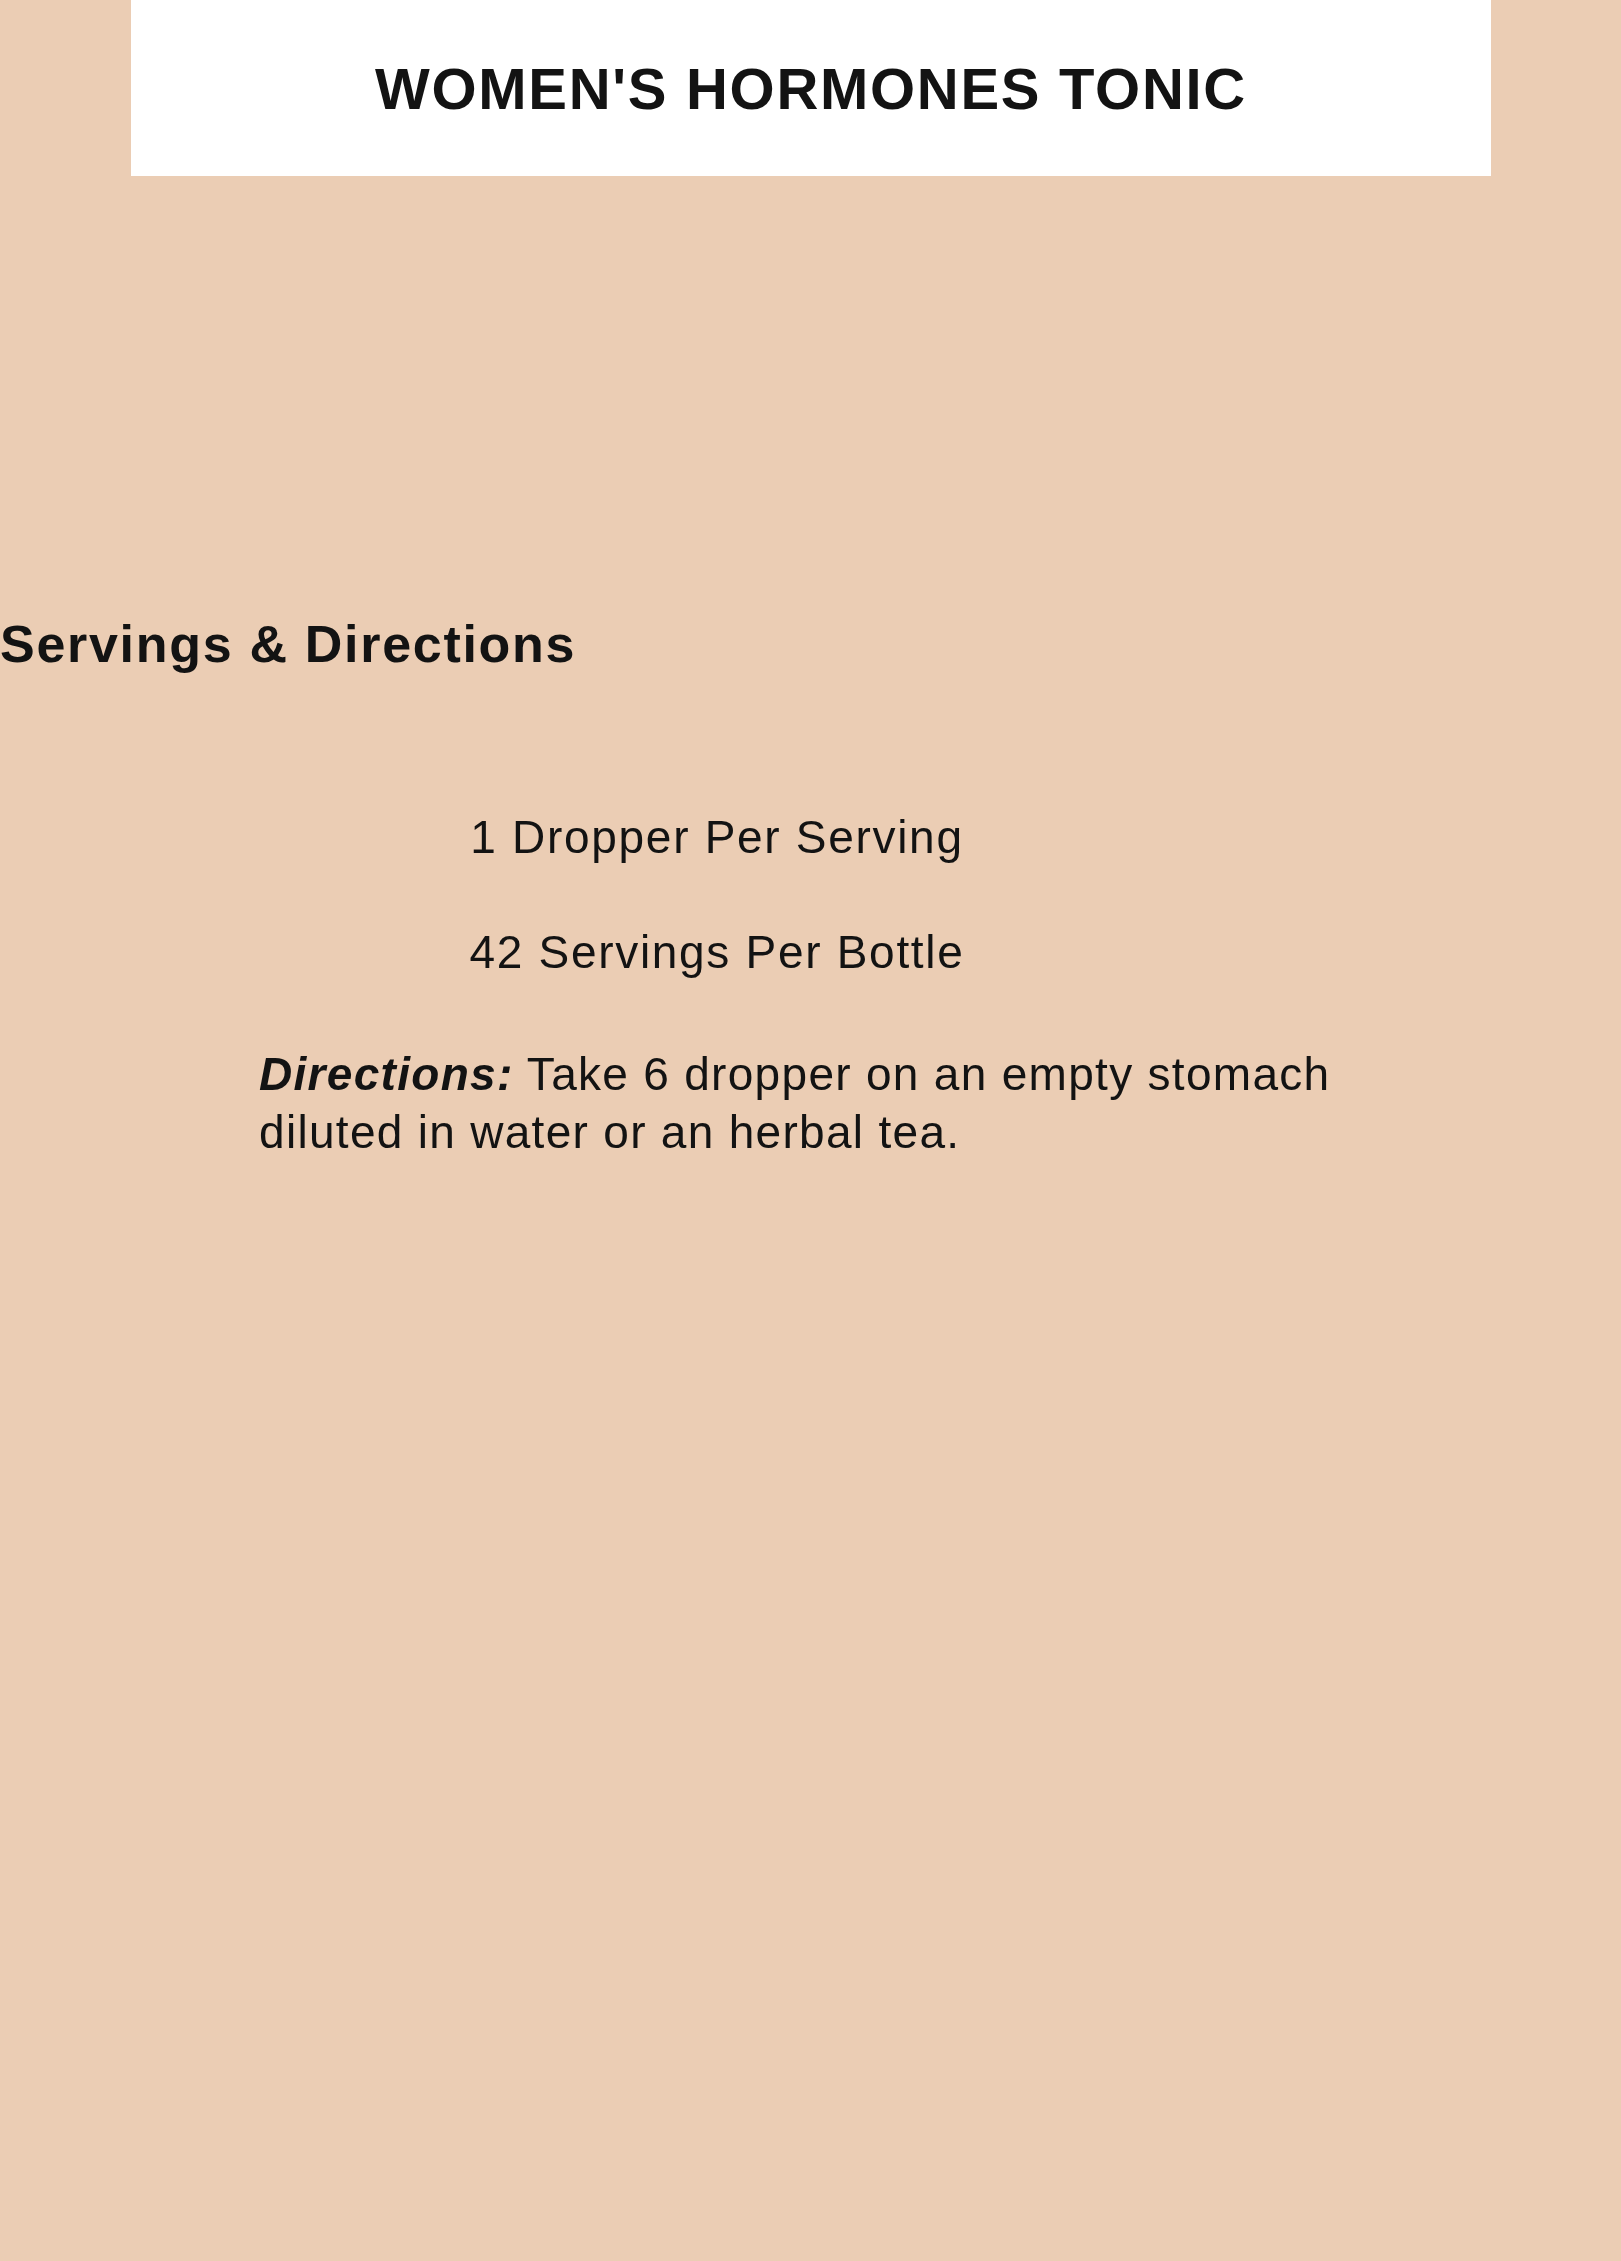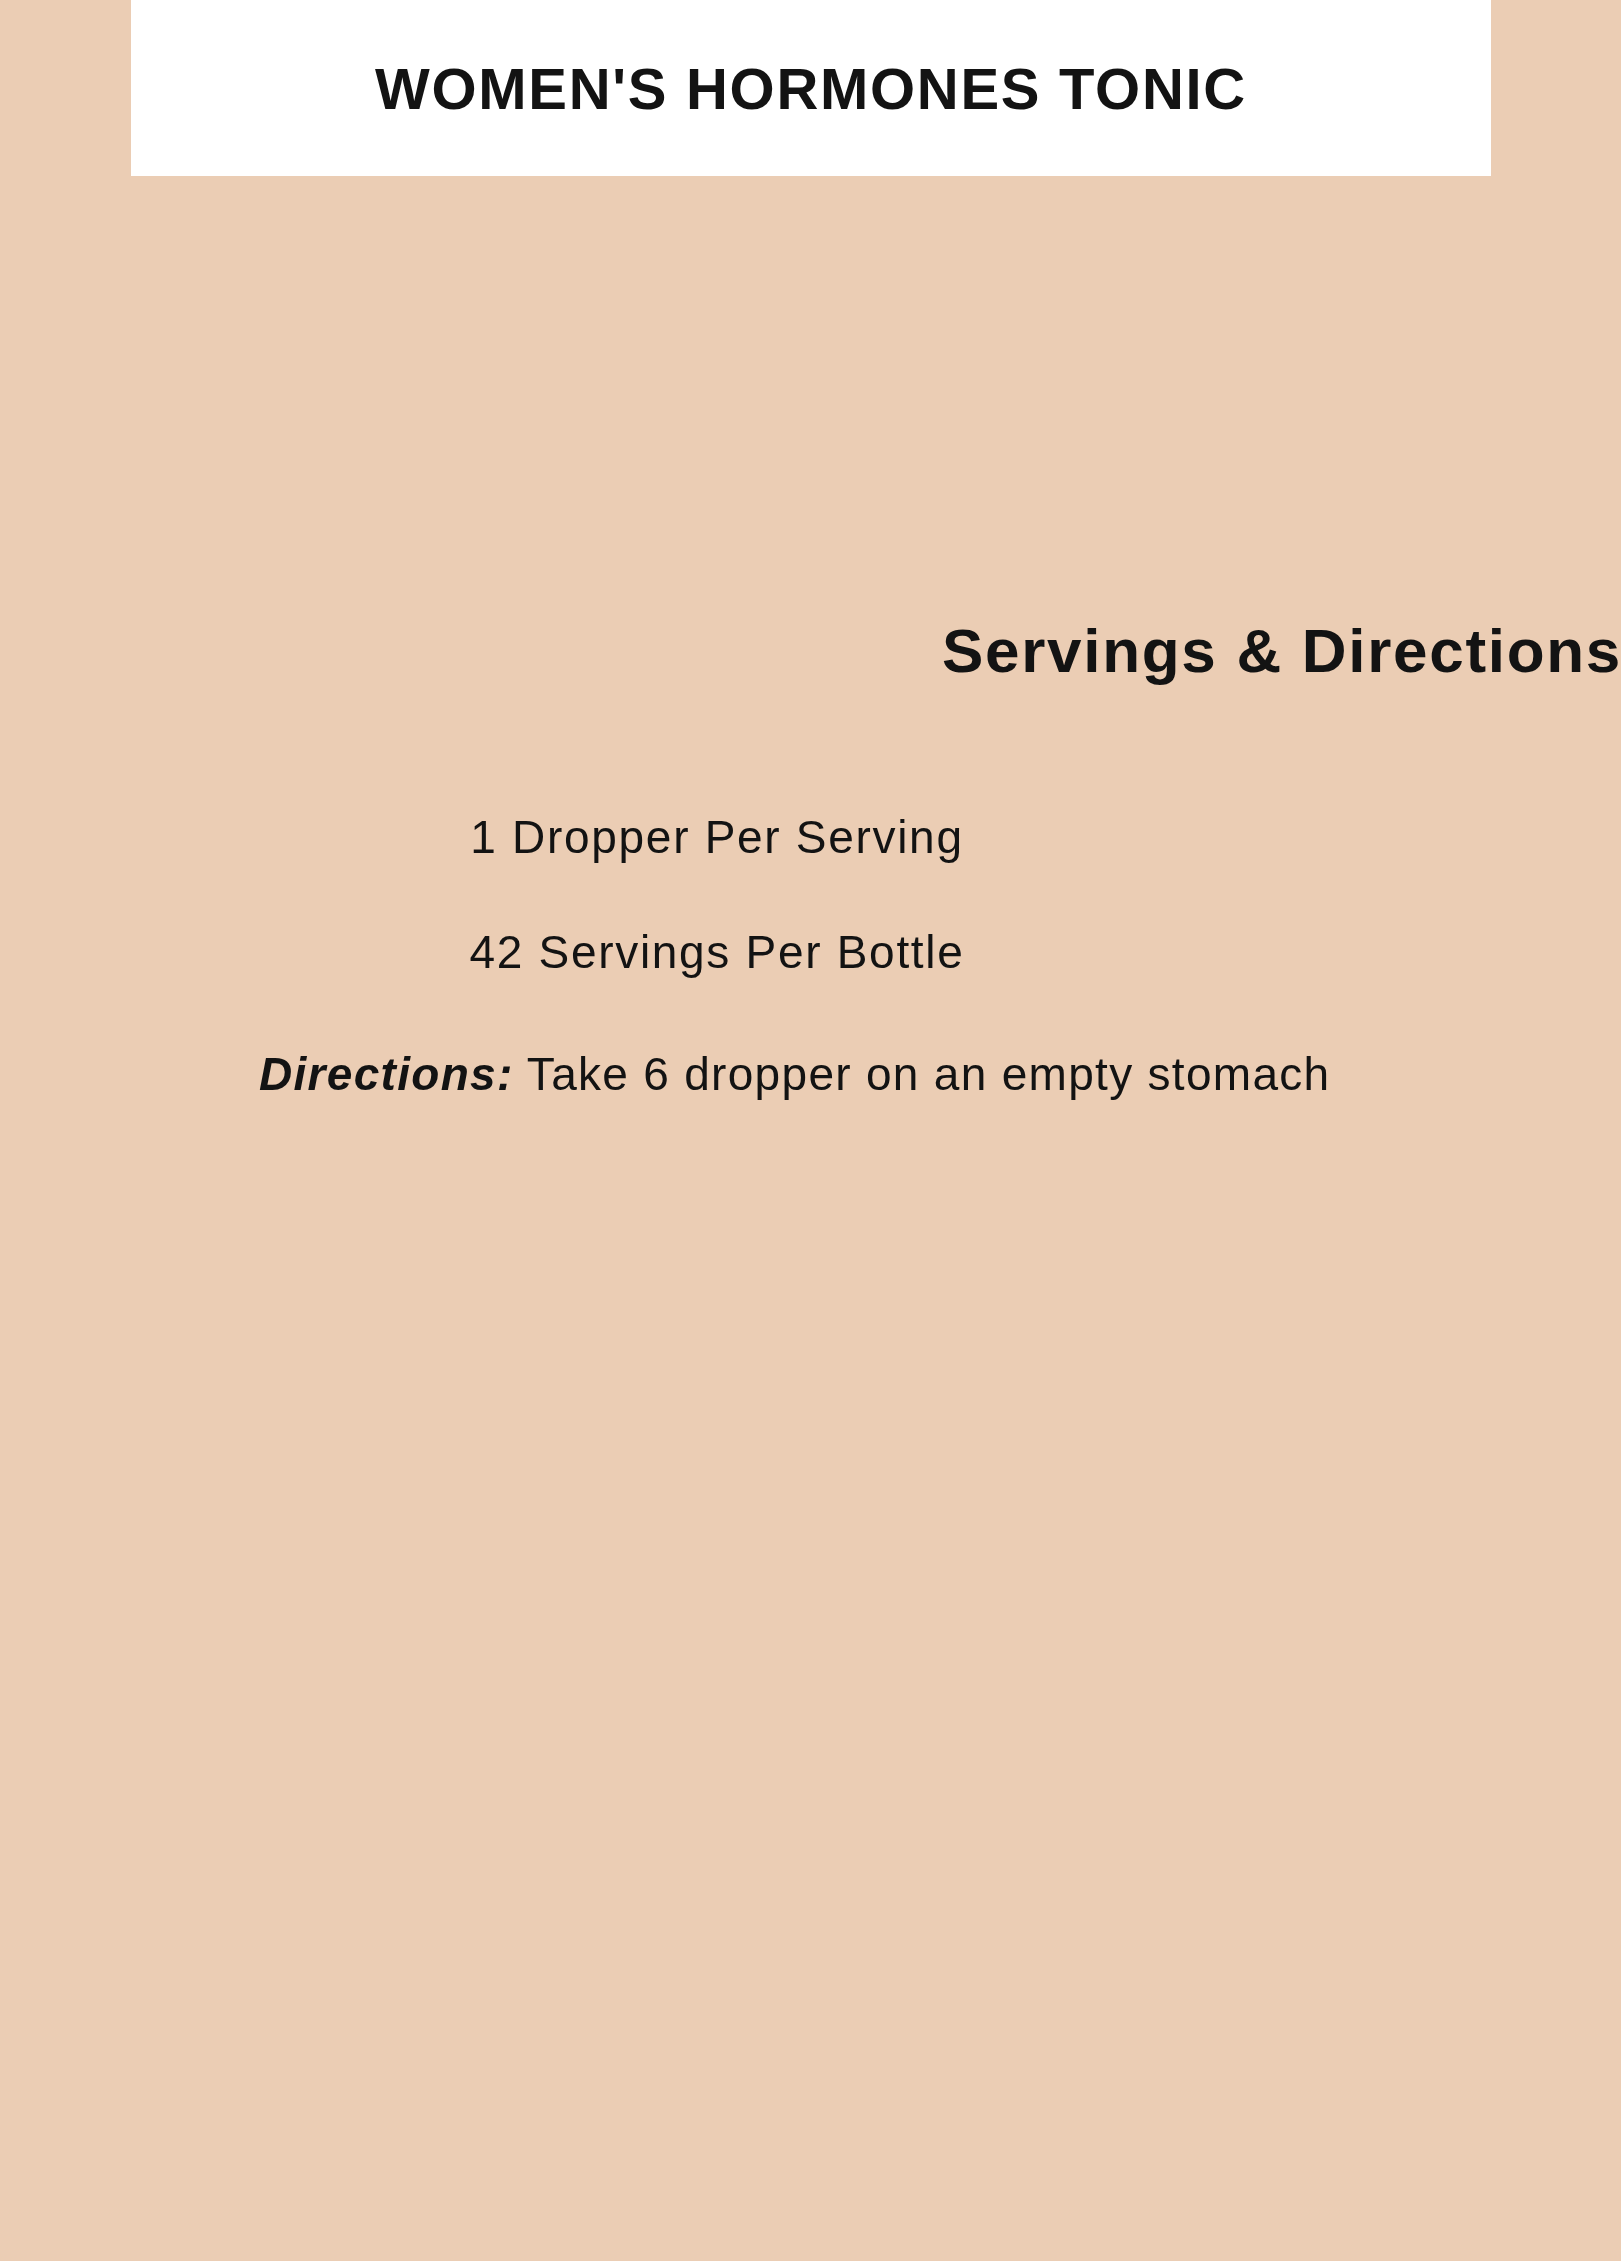--- a/index.html
+++ b/index.html
@@ -43,22 +43,22 @@
     letter-spacing: 1.7px;
     color: #131313;
     white-space: nowrap;
   }
 
   .main-heading {
     position: absolute;
     left: 0;
     top: 611px;
     width: 1622px;
-    text-align: right;
-    font-size: 62px;
+    text-align: left;
+    font-size: 52px;
     font-weight: 700;
     letter-spacing: 1.7px;
     line-height: 1.3;
     color: #131313;
     white-space: nowrap;
   }
 
   .serving-line {
     position: absolute;
     left: 0;
@@ -107,16 +107,17 @@
 
   <div class="serving-line first">1 Dropper Per Serving</div>
 
   <div class="serving-line second">42 Servings Per Bottle</div>
 
   <div class="directions">
     <div class="line">
       <span class="label">Directions:</span>
       <span>Take 6 dropper on an empty stomach</span>
     </div>
+    <div class="line">diluted in water or an herbal tea.</div>
   </div>
 
 </div>
 
 
 </body></html>

